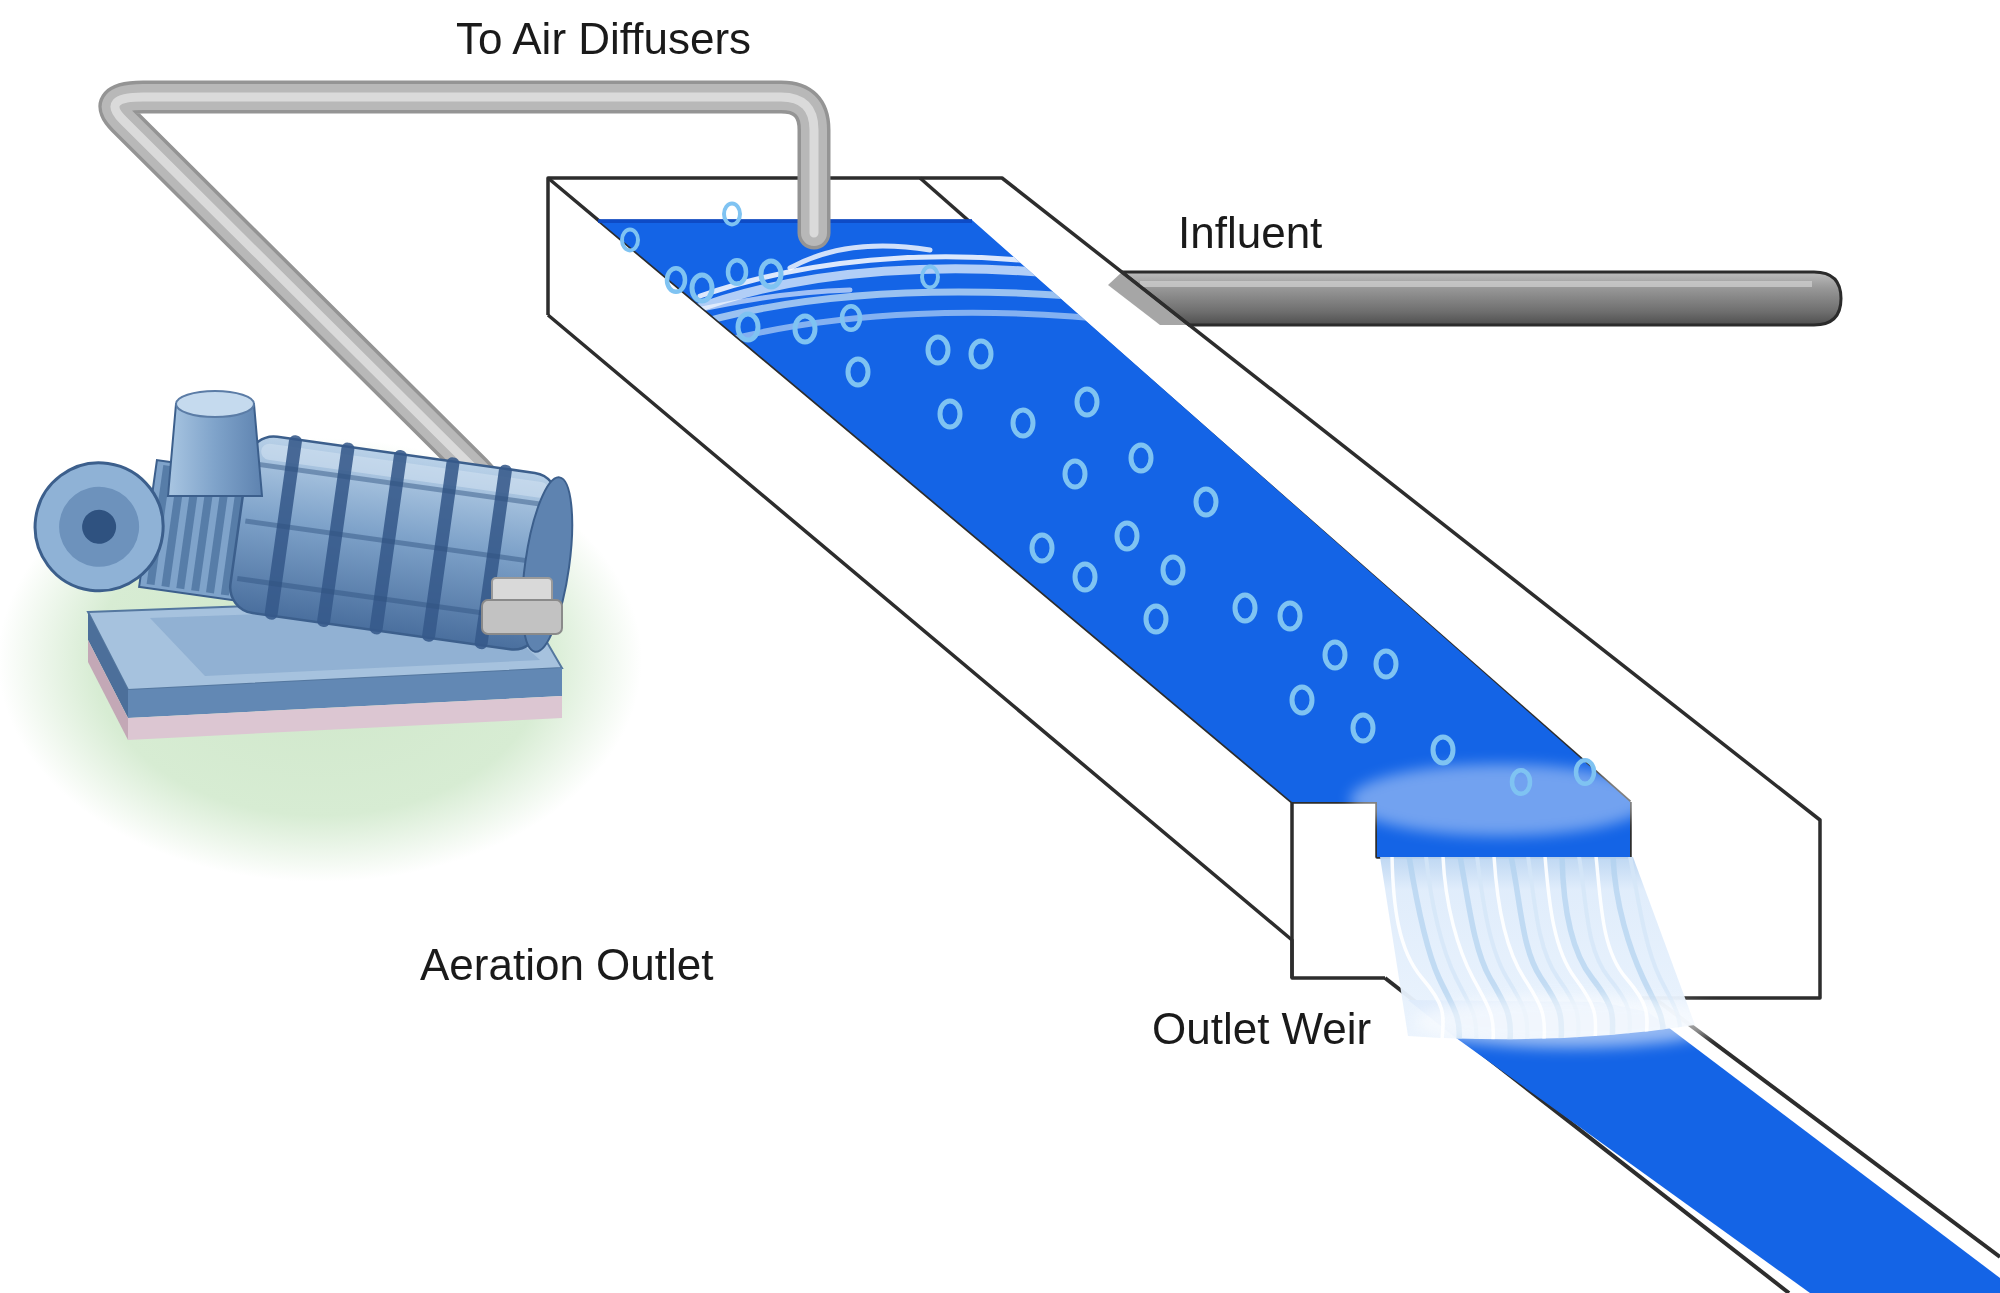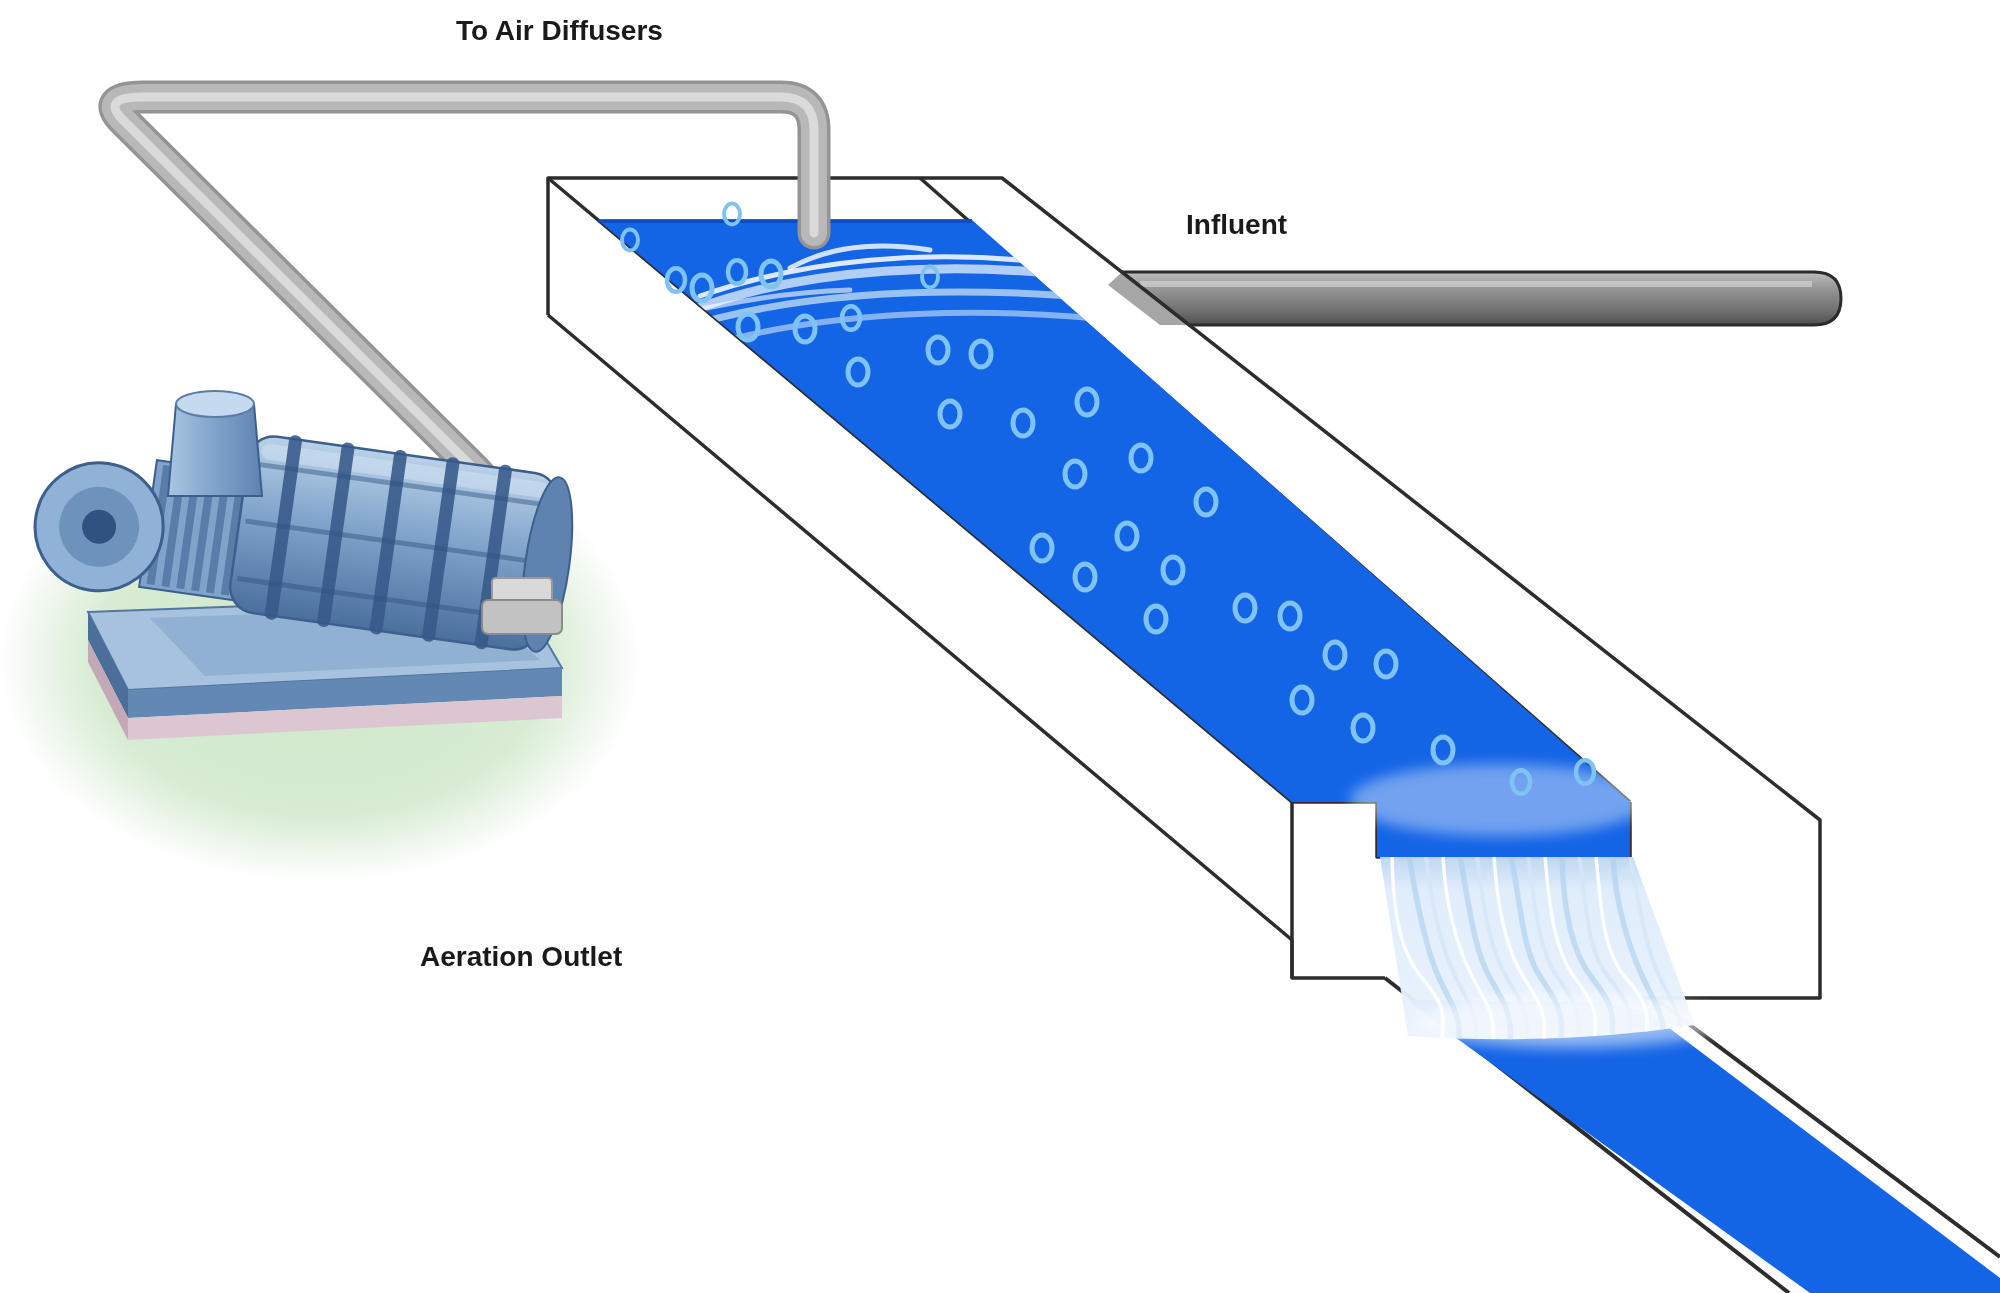--- a/index.html
+++ b/index.html
@@ -1,22 +1,22 @@
 <!DOCTYPE html>
 <html style="--background: #ffffff; --label_text: #1a1a1a; --outline: #2d2d2d; --water: #1464e6; --water_edge: #0d47c0; --bubble: #7fc3f2; --pipe_air: #b8b8b8; --pipe_air_shade: #949494; --pipe_air_highlight: #dedede; --pipe_influent: #8d8d8d; --pipe_influent_outline: #2b2b2b; --waterfall: #e3eefb; --waterfall_streak: #aecfee; --glow_green: #d7ecd3; --blower_body: #7fa3ca; --blower_dark: #3c5f8c; --blower_light: #b9d1e8; --base_pink: #dcc6d2;"><head>
 <meta charset="utf-8">
 <style>
   html,body{margin:0;padding:0;background:#fff;}
   .stage{position:relative;width:2000px;height:1293px;background:var(--background,#fff);
          font-family:"Liberation Sans",sans-serif;overflow:hidden;}
   .stage svg{position:absolute;left:0;top:0;}
-  .lbl{position:absolute;font-weight:bold;font-size:28px;line-height:1.05;
+  .lbl{position:absolute;font-weight:normal;font-size:44px;line-height:1.05;
        color:var(--label_text,#1a1a1a);white-space:nowrap;letter-spacing:0px;}
   .lbl-air{left:456px;top:16px;}
-  .lbl-influent{left:1178px;top:210px;margin-left:8px;}
+  .lbl-influent{left:1178px;top:210px;}
   .lbl-blower{left:420px;top:942px;}
   .lbl-weir{left:1152px;top:1006px;}
 </style>
 </head>
 <body>
 
 <div class="stage">
 
 <svg width="2000" height="1293" viewBox="0 0 2000 1293">
   <defs>
@@ -205,13 +205,14 @@
     <ellipse cx="215" cy="404" rx="39" ry="13" fill="#c5daee" stroke="#5b7ca6" stroke-width="2"></ellipse>
 
     <rect x="492" y="578" width="60" height="28" rx="4" fill="#d9d9d9" stroke="#9a9a9a" stroke-width="2"></rect>
     <rect x="482" y="600" width="80" height="34" rx="6" fill="#c2c2c2" stroke="#8a8a8a" stroke-width="2"></rect>
   </g>
 </svg>
 
 <div class="lbl lbl-air">To Air Diffusers</div>
 <div class="lbl lbl-influent">Influent</div>
 <div class="lbl lbl-blower">Aeration Outlet</div>
+<div class="lbl lbl-weir">Outlet Weir</div>
 </div>
 
 </body></html>

